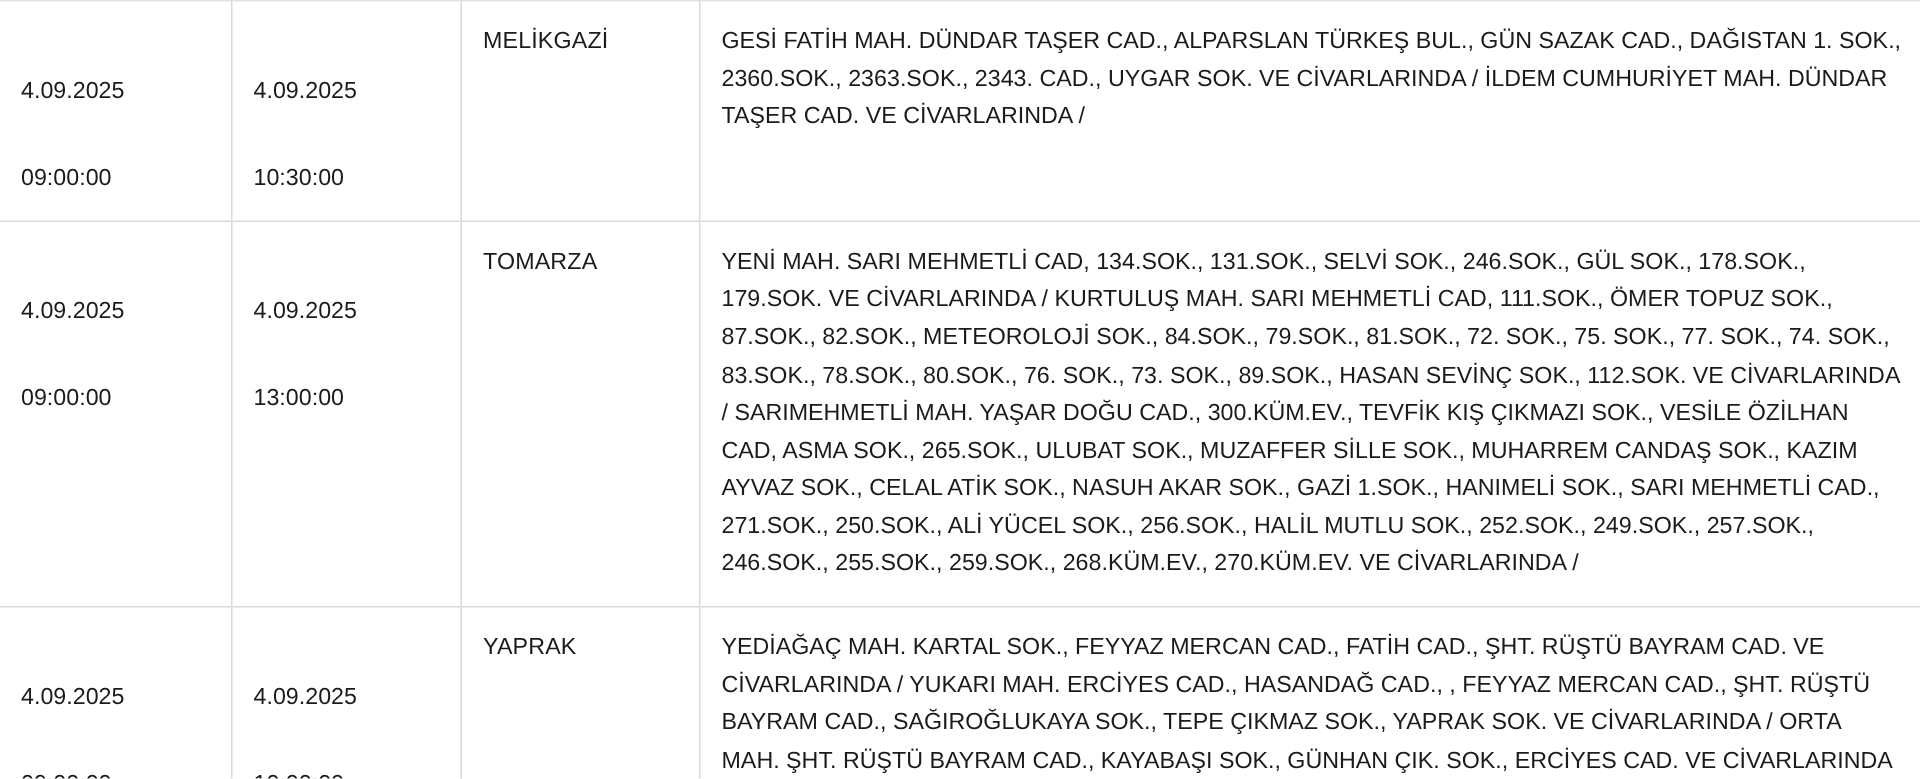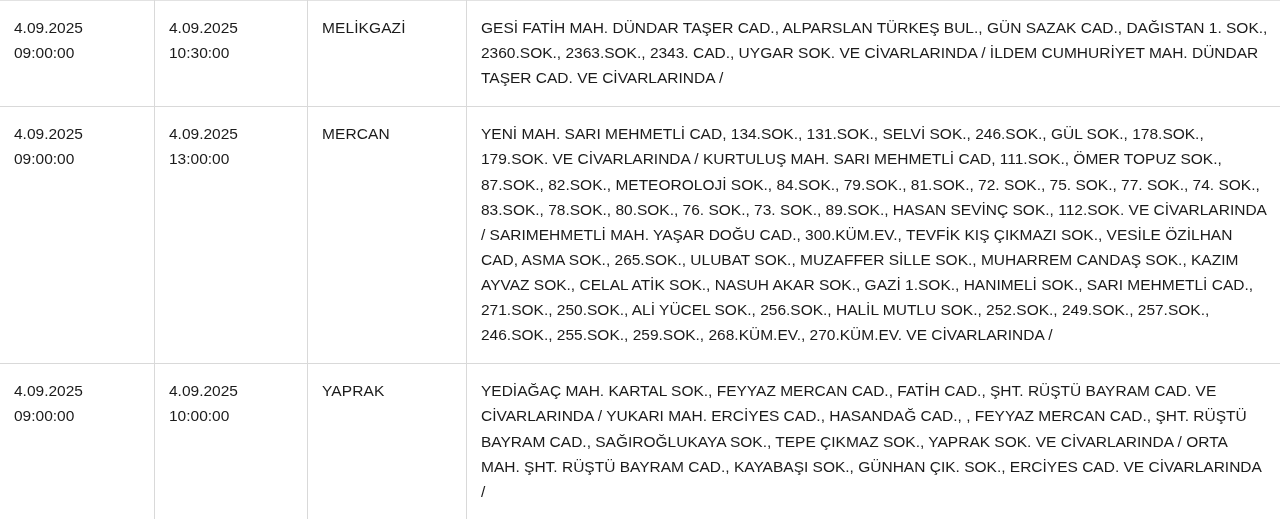--- a/index.html
+++ b/index.html
@@ -41,20 +41,21 @@
   .col-end   { width: 126px; }
   .col-area  { width: 132px; }
   .col-desc  { width: auto; }
 
   .datecell {
     white-space: nowrap;
   }
   .datecell .d-date,
   .datecell .d-time {
     display: block;
+    margin-top: 33px;
   }
   .areacell {
     white-space: nowrap;
     letter-spacing: 0.1px;
   }
   .desccell {
     padding-right: 26px;
     text-align: left;
   }
 </style>
@@ -79,21 +80,21 @@
 
     <tr>
       <td class="col-start datecell">
         <span class="d-date">4.09.2025</span>
         <span class="d-time">09:00:00</span>
       </td>
       <td class="col-end datecell">
         <span class="d-date">4.09.2025</span>
         <span class="d-time">13:00:00</span>
       </td>
-      <td class="col-area areacell">MERCAN</td>
+      <td class="col-area areacell">TOMARZA</td>
       <td class="col-desc desccell">YENİ MAH. SARI MEHMETLİ CAD, 134.SOK., 131.SOK., SELVİ SOK., 246.SOK., GÜL SOK., 178.SOK., 179.SOK. VE CİVARLARINDA / KURTULUŞ MAH. SARI MEHMETLİ CAD, 111.SOK., ÖMER TOPUZ SOK., 87.SOK., 82.SOK., METEOROLOJİ SOK., 84.SOK., 79.SOK., 81.SOK., 72. SOK., 75. SOK., 77. SOK., 74. SOK., 83.SOK., 78.SOK., 80.SOK., 76. SOK., 73. SOK., 89.SOK., HASAN SEVİNÇ SOK., 112.SOK. VE CİVARLARINDA / SARIMEHMETLİ MAH. YAŞAR DOĞU CAD., 300.KÜM.EV., TEVFİK KIŞ ÇIKMAZI SOK., VESİLE ÖZİLHAN CAD, ASMA SOK., 265.SOK., ULUBAT SOK., MUZAFFER SİLLE SOK., MUHARREM CANDAŞ SOK., KAZIM AYVAZ SOK., CELAL ATİK SOK., NASUH AKAR SOK., GAZİ 1.SOK., HANIMELİ SOK., SARI MEHMETLİ CAD., 271.SOK., 250.SOK., ALİ YÜCEL SOK., 256.SOK., HALİL MUTLU SOK., 252.SOK., 249.SOK., 257.SOK., 246.SOK., 255.SOK., 259.SOK., 268.KÜM.EV., 270.KÜM.EV. VE CİVARLARINDA /</td>
     </tr>
 
     <tr>
       <td class="col-start datecell">
         <span class="d-date">4.09.2025</span>
         <span class="d-time">09:00:00</span>
       </td>
       <td class="col-end datecell">
         <span class="d-date">4.09.2025</span>

